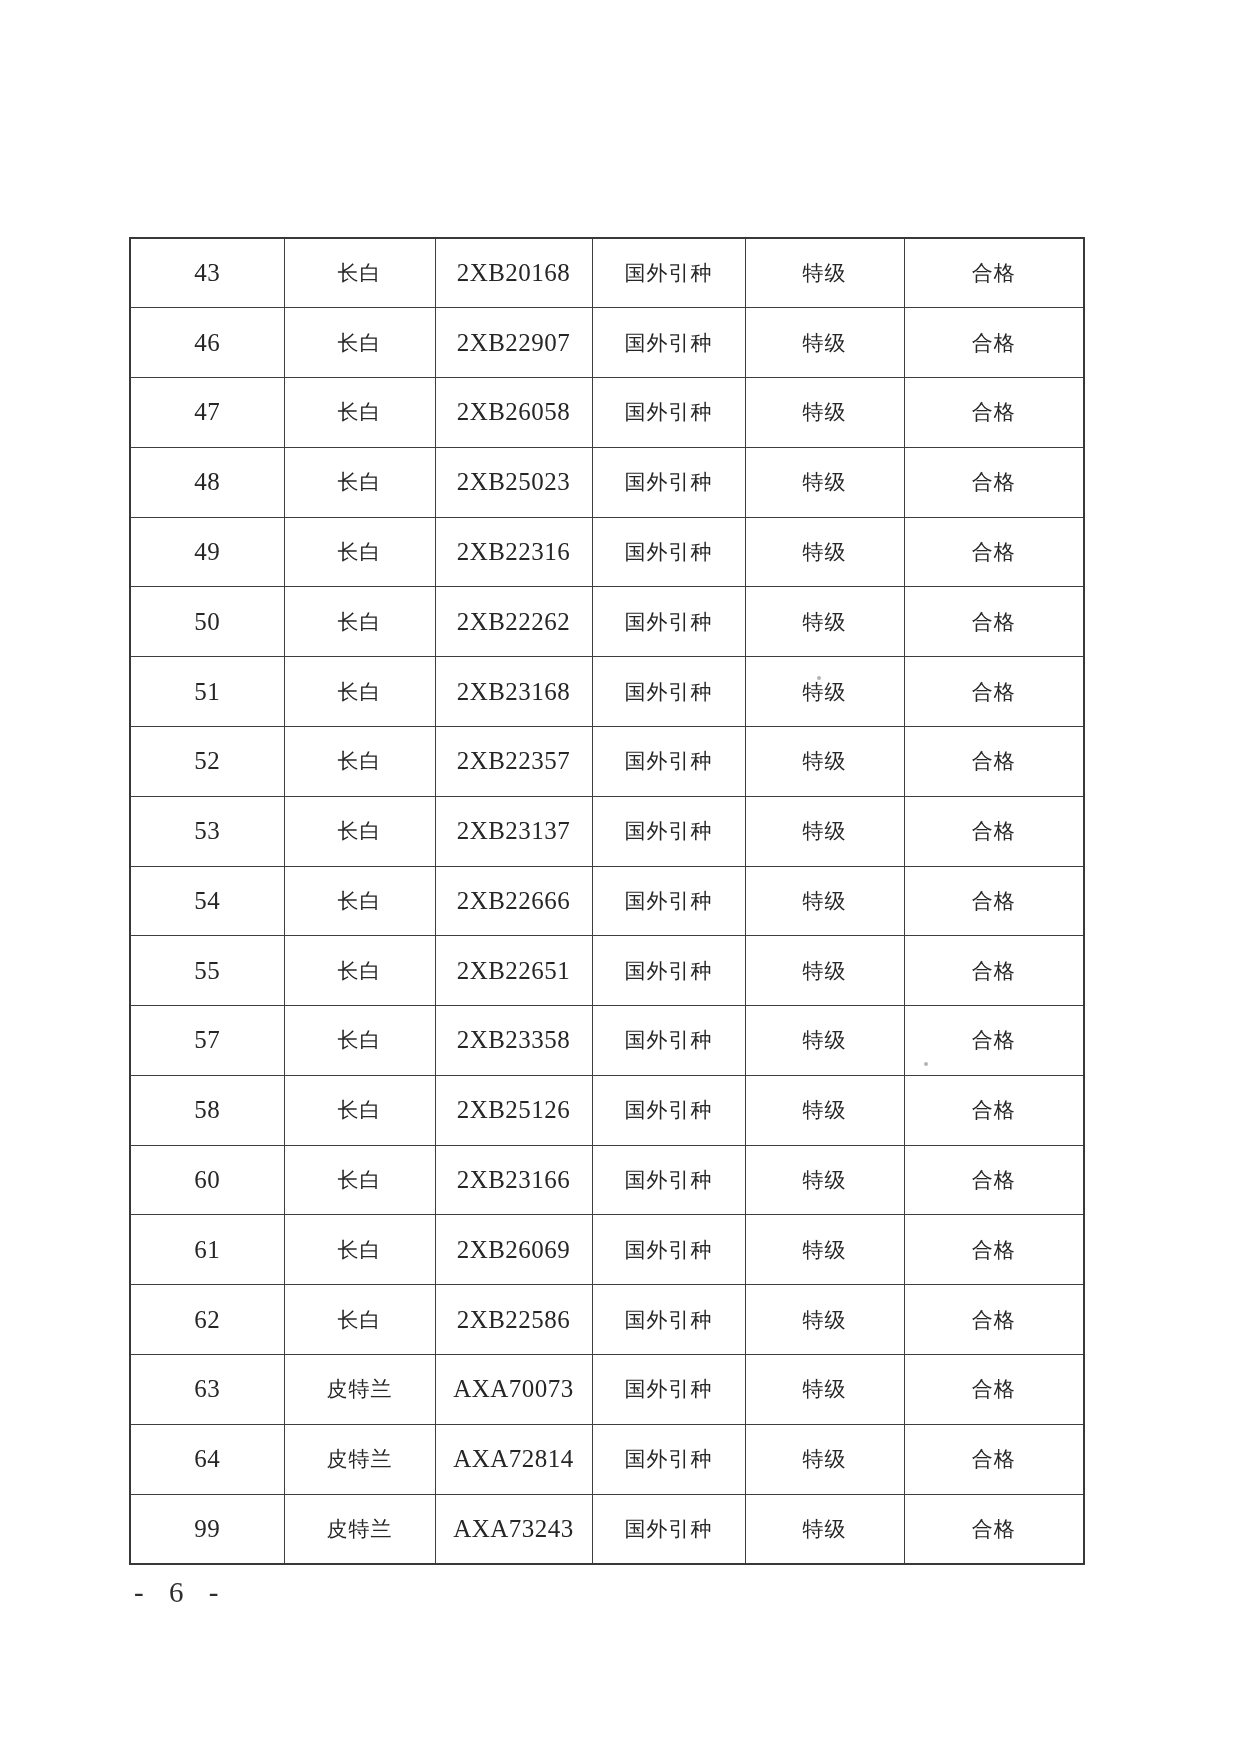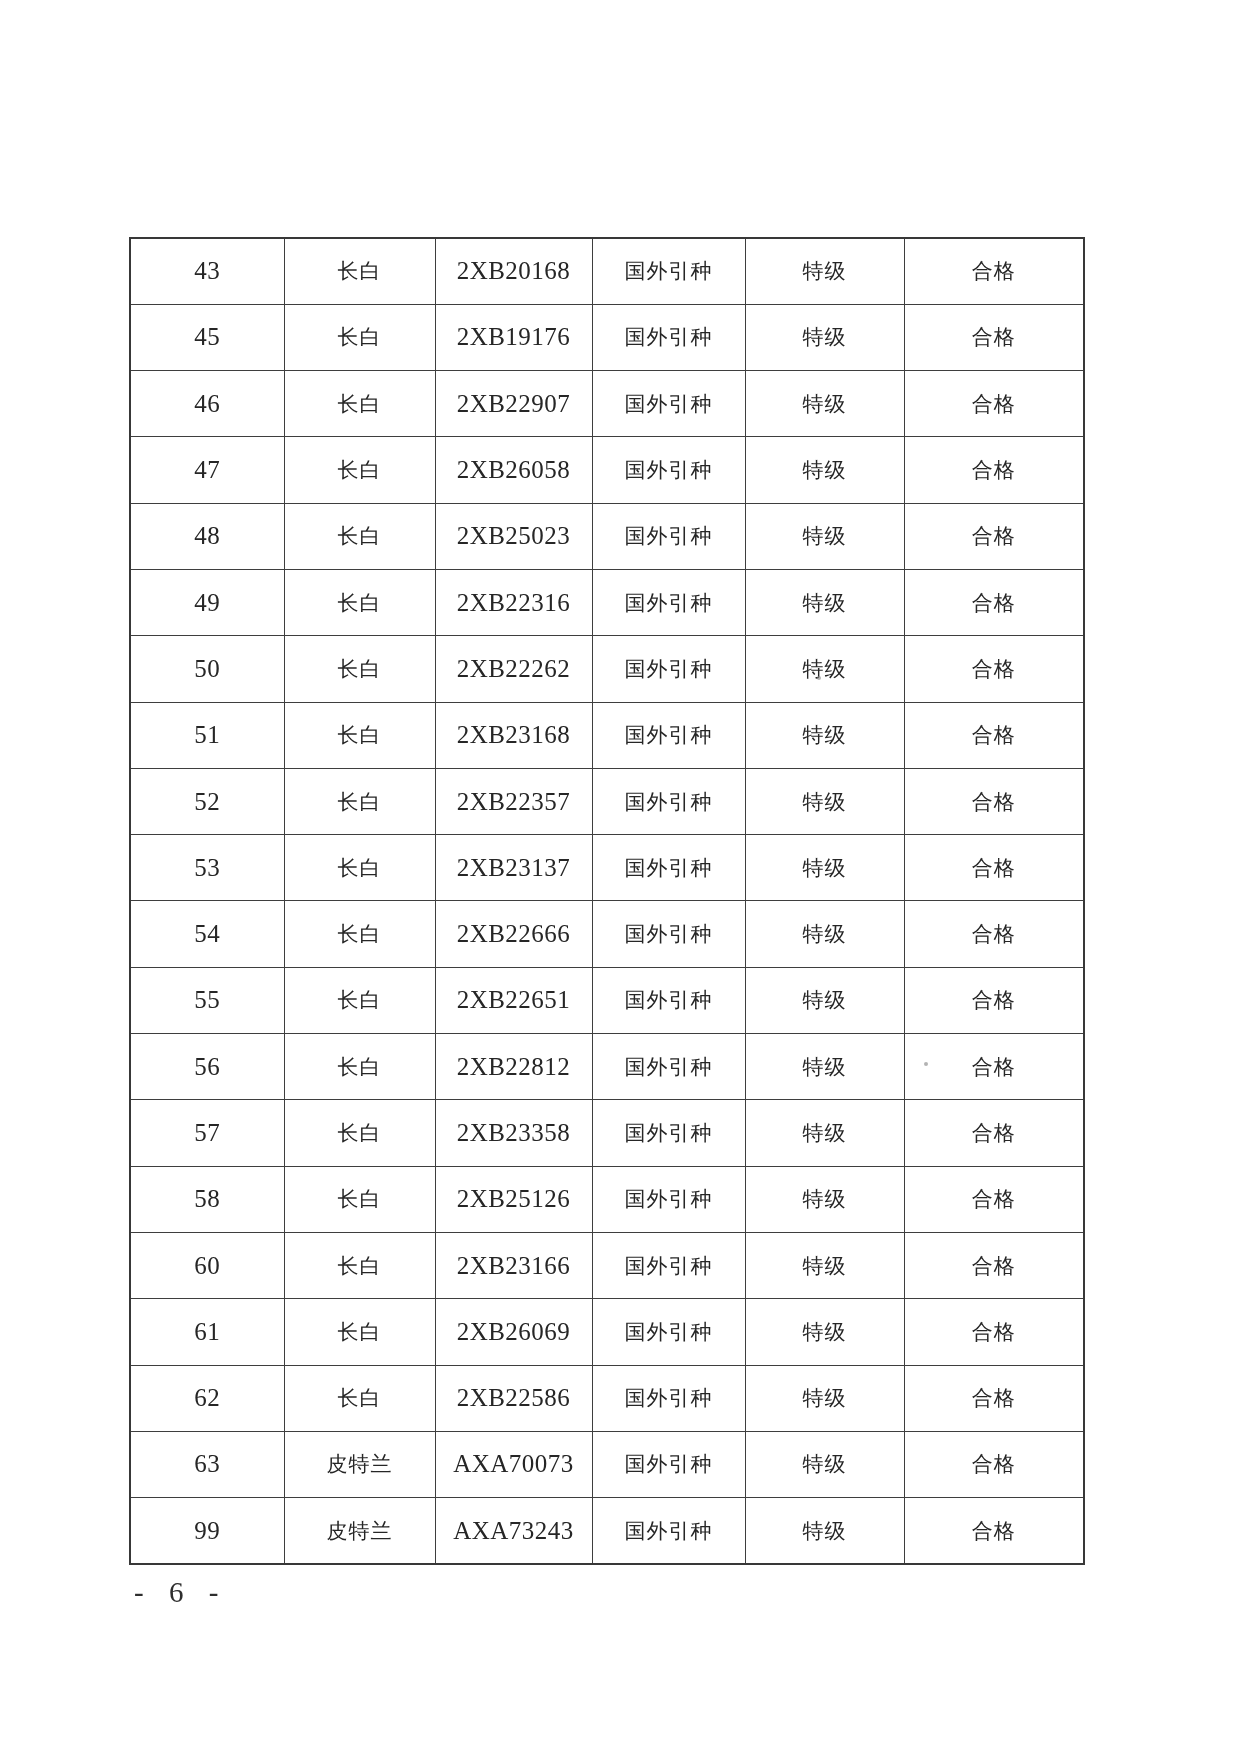--- a/index.html
+++ b/index.html
@@ -86,28 +86,20 @@
   <tr>
     <td class="c-no">43</td>
     <td class="c-breed">长白</td>
     <td class="c-code">2XB20168</td>
     <td class="c-source">国外引种</td>
     <td class="c-grade">特级</td>
     <td class="c-result">合格</td>
   </tr>
 
 
-  <tr>
-    <td class="c-no">45</td>
-    <td class="c-breed">长白</td>
-    <td class="c-code">2XB19176</td>
-    <td class="c-source">国外引种</td>
-    <td class="c-grade">特级</td>
-    <td class="c-result">合格</td>
-  </tr>
 
   <tr>
     <td class="c-no">46</td>
     <td class="c-breed">长白</td>
     <td class="c-code">2XB22907</td>
     <td class="c-source">国外引种</td>
     <td class="c-grade">特级</td>
     <td class="c-result">合格</td>
   </tr>
 
@@ -185,28 +177,20 @@
 
   <tr>
     <td class="c-no">55</td>
     <td class="c-breed">长白</td>
     <td class="c-code">2XB22651</td>
     <td class="c-source">国外引种</td>
     <td class="c-grade">特级</td>
     <td class="c-result">合格</td>
   </tr>
 
-  <tr>
-    <td class="c-no">56</td>
-    <td class="c-breed">长白</td>
-    <td class="c-code">2XB22812</td>
-    <td class="c-source">国外引种</td>
-    <td class="c-grade">特级</td>
-    <td class="c-result">合格</td>
-  </tr>
 
   <tr>
     <td class="c-no">57</td>
     <td class="c-breed">长白</td>
     <td class="c-code">2XB23358</td>
     <td class="c-source">国外引种</td>
     <td class="c-grade">特级</td>
     <td class="c-result">合格</td>
   </tr>
 
@@ -249,20 +233,28 @@
 
   <tr>
     <td class="c-no">63</td>
     <td class="c-breed">皮特兰</td>
     <td class="c-code">AXA70073</td>
     <td class="c-source">国外引种</td>
     <td class="c-grade">特级</td>
     <td class="c-result">合格</td>
   </tr>
 
+  <tr>
+    <td class="c-no">64</td>
+    <td class="c-breed">皮特兰</td>
+    <td class="c-code">AXA72814</td>
+    <td class="c-source">国外引种</td>
+    <td class="c-grade">特级</td>
+    <td class="c-result">合格</td>
+  </tr>
 
   <tr>
     <td class="c-no">99</td>
     <td class="c-breed">皮特兰</td>
     <td class="c-code">AXA73243</td>
     <td class="c-source">国外引种</td>
     <td class="c-grade">特级</td>
     <td class="c-result">合格</td>
   </tr>
 

